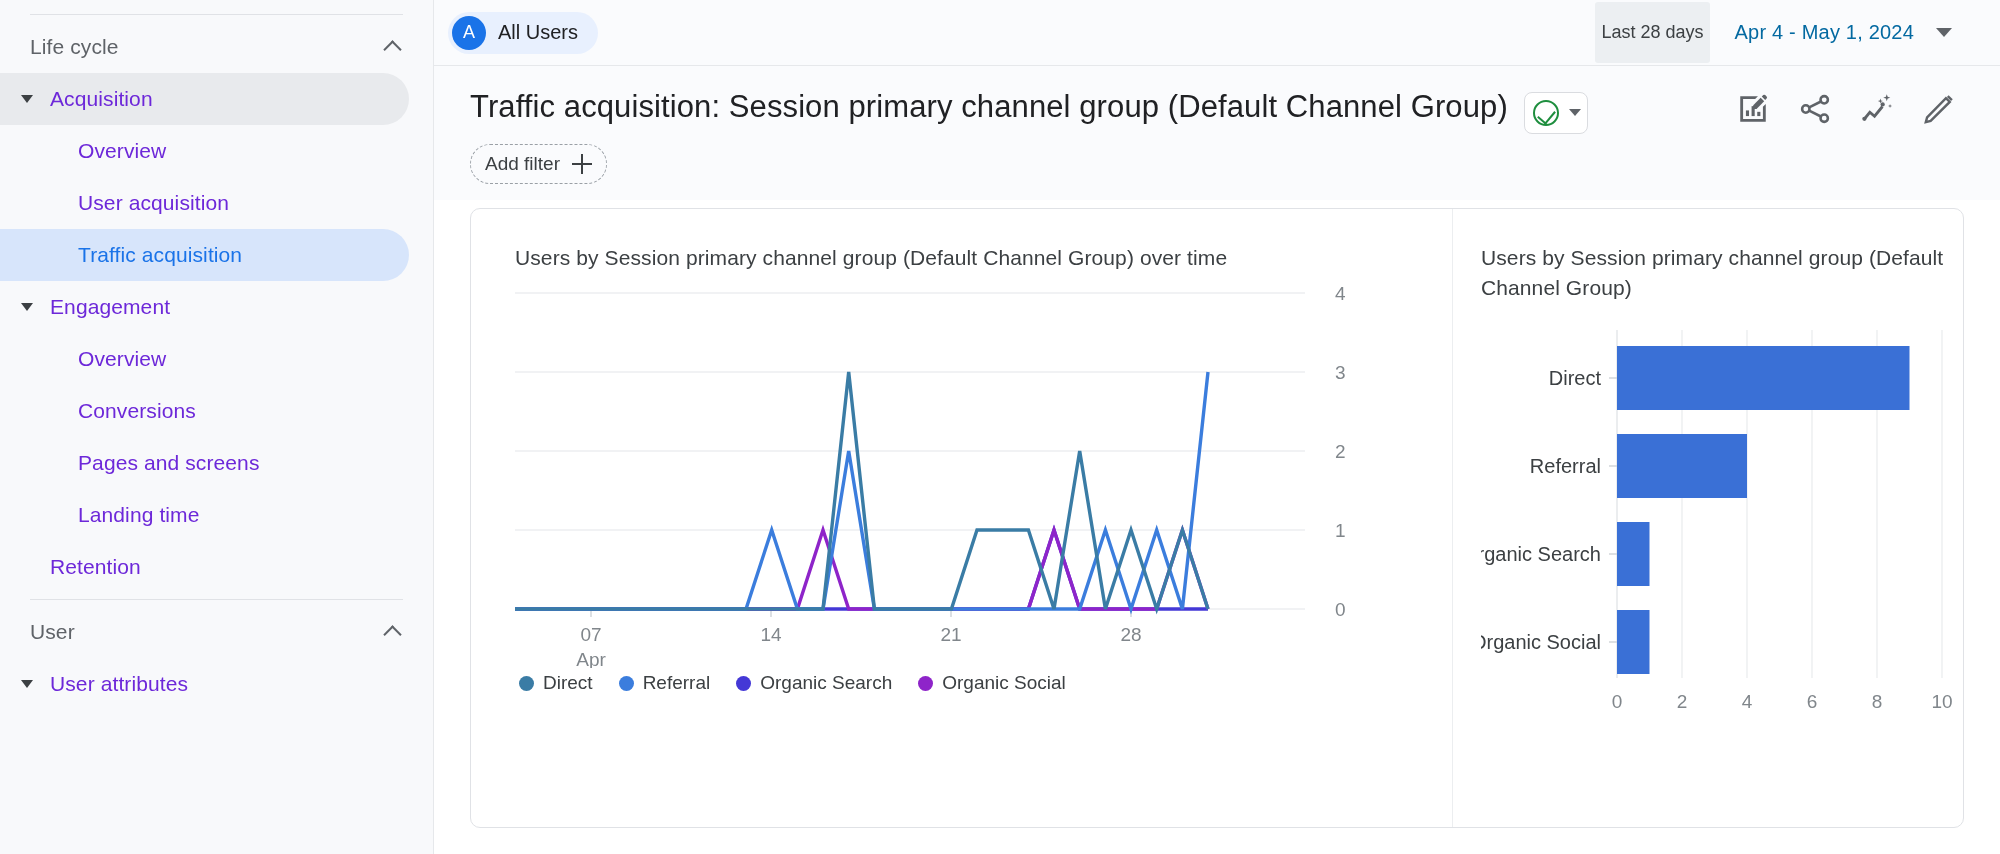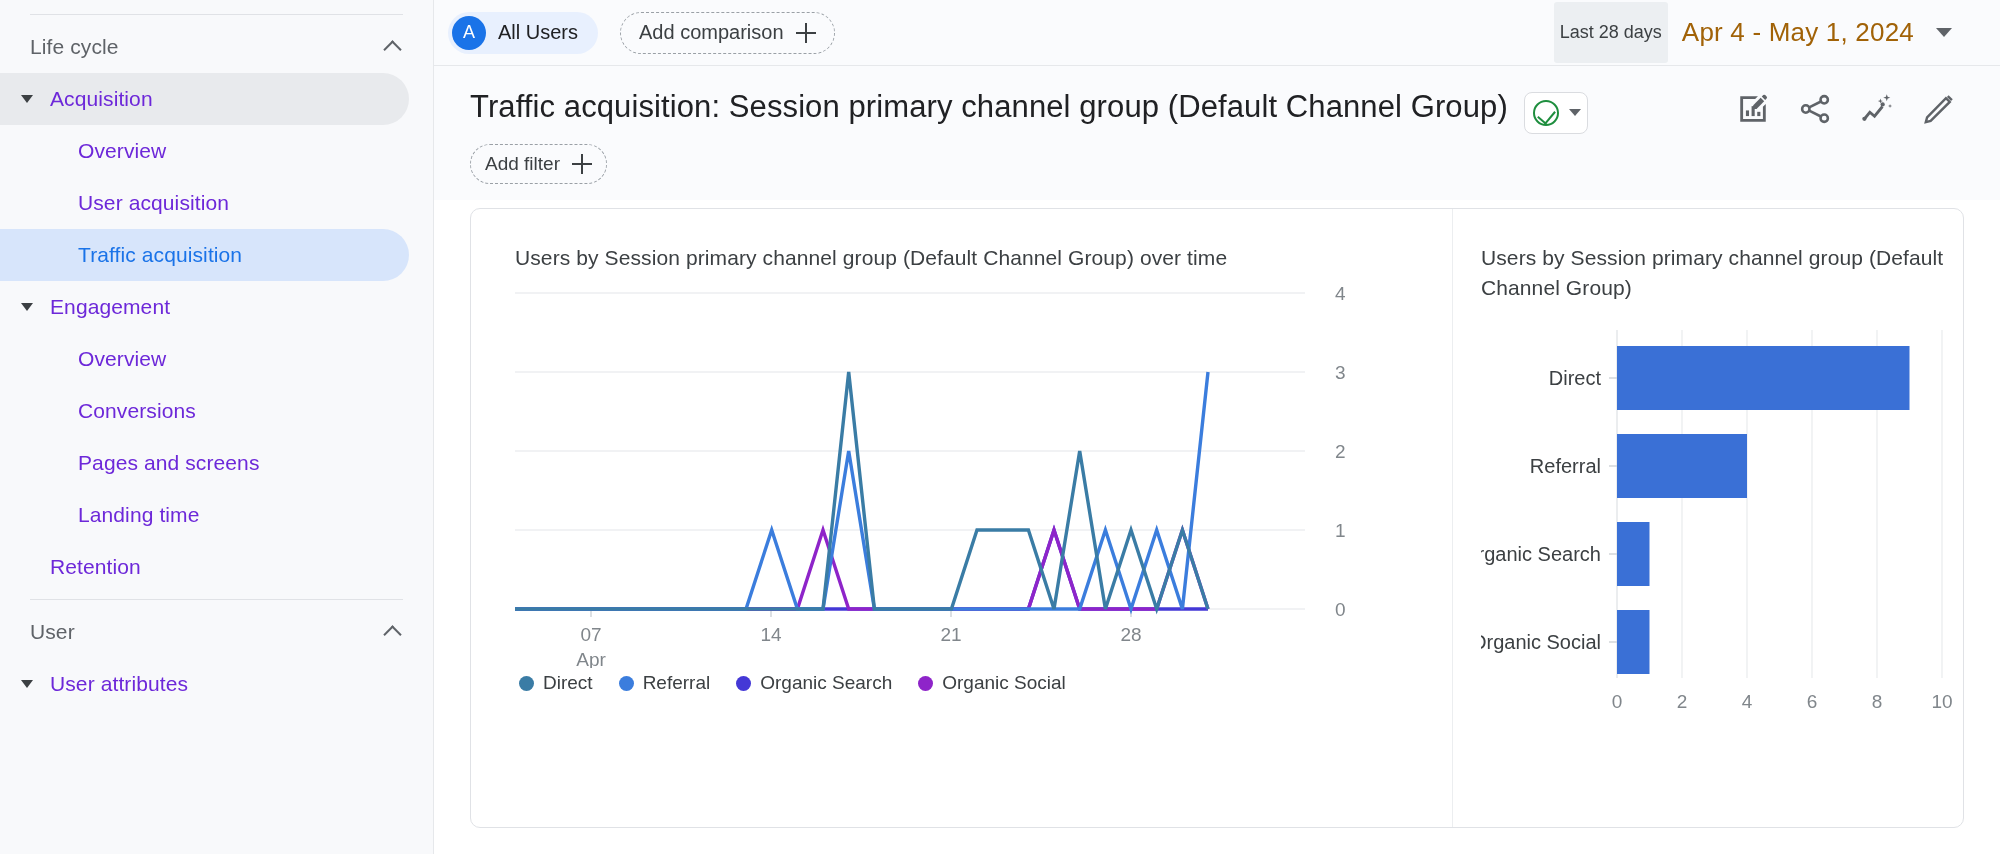--- a/index.html
+++ b/index.html
@@ -173,23 +173,23 @@
   }
   .last-days {
     font-size: 18px;
     color: #3c4043;
     background: #eceff2;
     padding: 20px 6px;
     border-radius: 3px;
     font-weight: 500;
   }
   .date-range {
-    font-size: 26px;
-    color: #a16207;
-    margin-left: 14px;
+    font-size: 20px;
+    color: #0369a1;
+    margin-left: 25px;
     letter-spacing: .2px;
   }
   .tri-down {
     width: 0; height: 0;
     border-left: 8px solid transparent;
     border-right: 8px solid transparent;
     border-top: 9px solid #5f6368;
     margin-left: 22px;
     cursor: pointer;
   }
@@ -383,24 +383,20 @@
       <span class="lbl">User attributes</span>
     </div>
   </aside>
 
   <section class="main">
 
     <div class="topbar">
       <div class="chip-allusers">
         <span class="avatar">A</span>
         <span class="txt">All Users</span>
-      </div>
-      <div class="chip-dashed">
-        <span class="txt">Add comparison</span>
-        <span class="plus"></span>
       </div>
       <div class="topbar-right">
         <span class="last-days">Last 28 days</span>
         <span class="date-range">Apr 4 - May 1, 2024</span>
         <span class="tri-down"></span>
       </div>
     </div>
 
     <div class="titlerow">
       <div>

